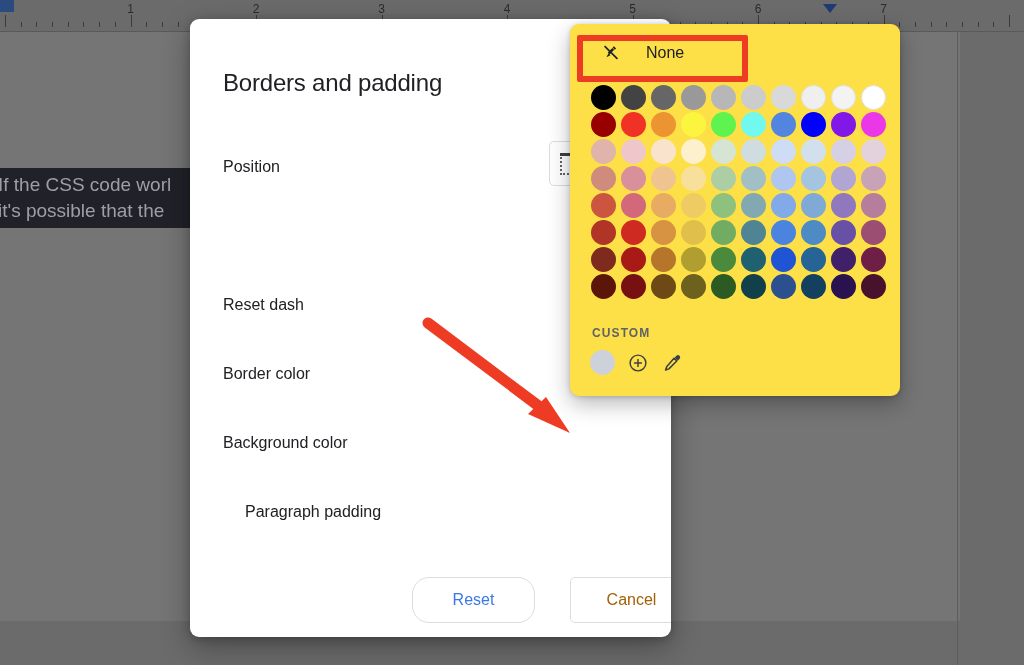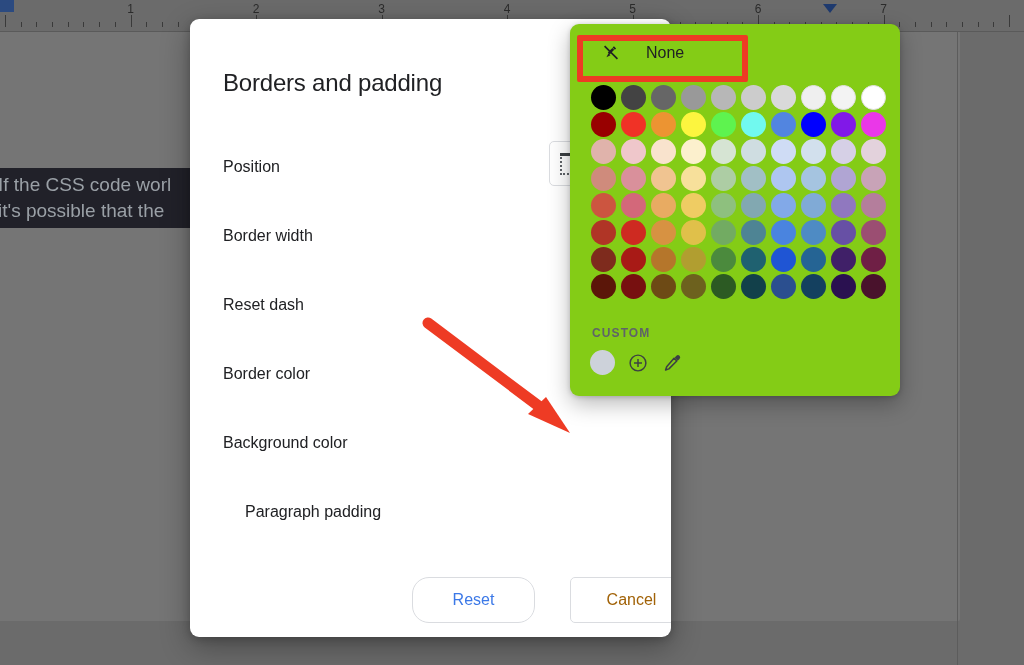--- a/index.html
+++ b/index.html
@@ -190,21 +190,21 @@
   #reset-button  { width: 123px; border-radius: 17px; }
   #cancel-button { width: 123px; }
 
   
   #color-palette {
     position: absolute;
     left: 570px;
     top: 24px;
     width: 330px;
     height: 372px;
-    background: #84cc16;
+    background: #fde047;
     border-radius: 9px;
     box-shadow: 0 8px 22px rgba(0,0,0,0.28), 0 1px 5px rgba(0,0,0,0.18);
     z-index: 60;
     overflow: hidden;
     text-align: center;
   }
   #none-option {
     position: absolute;
     left: 16px;
     top: 12px;
@@ -380,23 +380,20 @@
   </div>
 </div>
 
 <div id="dialog">
 
   <div id="dialog-title">Borders and padding</div>
 
   <div class="form-row" style="top:120px;">
     <span class="form-label">Position</span>
   </div>
-  <div class="form-row" style="top:189px;">
-    <span class="form-label">Border width</span>
-  </div>
   <div class="form-row" style="top:258px;">
     <span class="form-label">Reset dash</span>
   </div>
   <div class="form-row" style="top:327px;text-align:center;">
     <span class="form-label">Border color</span>
   </div>
   <div class="form-row" style="top:396px;">
     <span class="form-label">Background color</span>
   </div>
   <div class="form-row" style="top:465px;margin-left:22px;">

